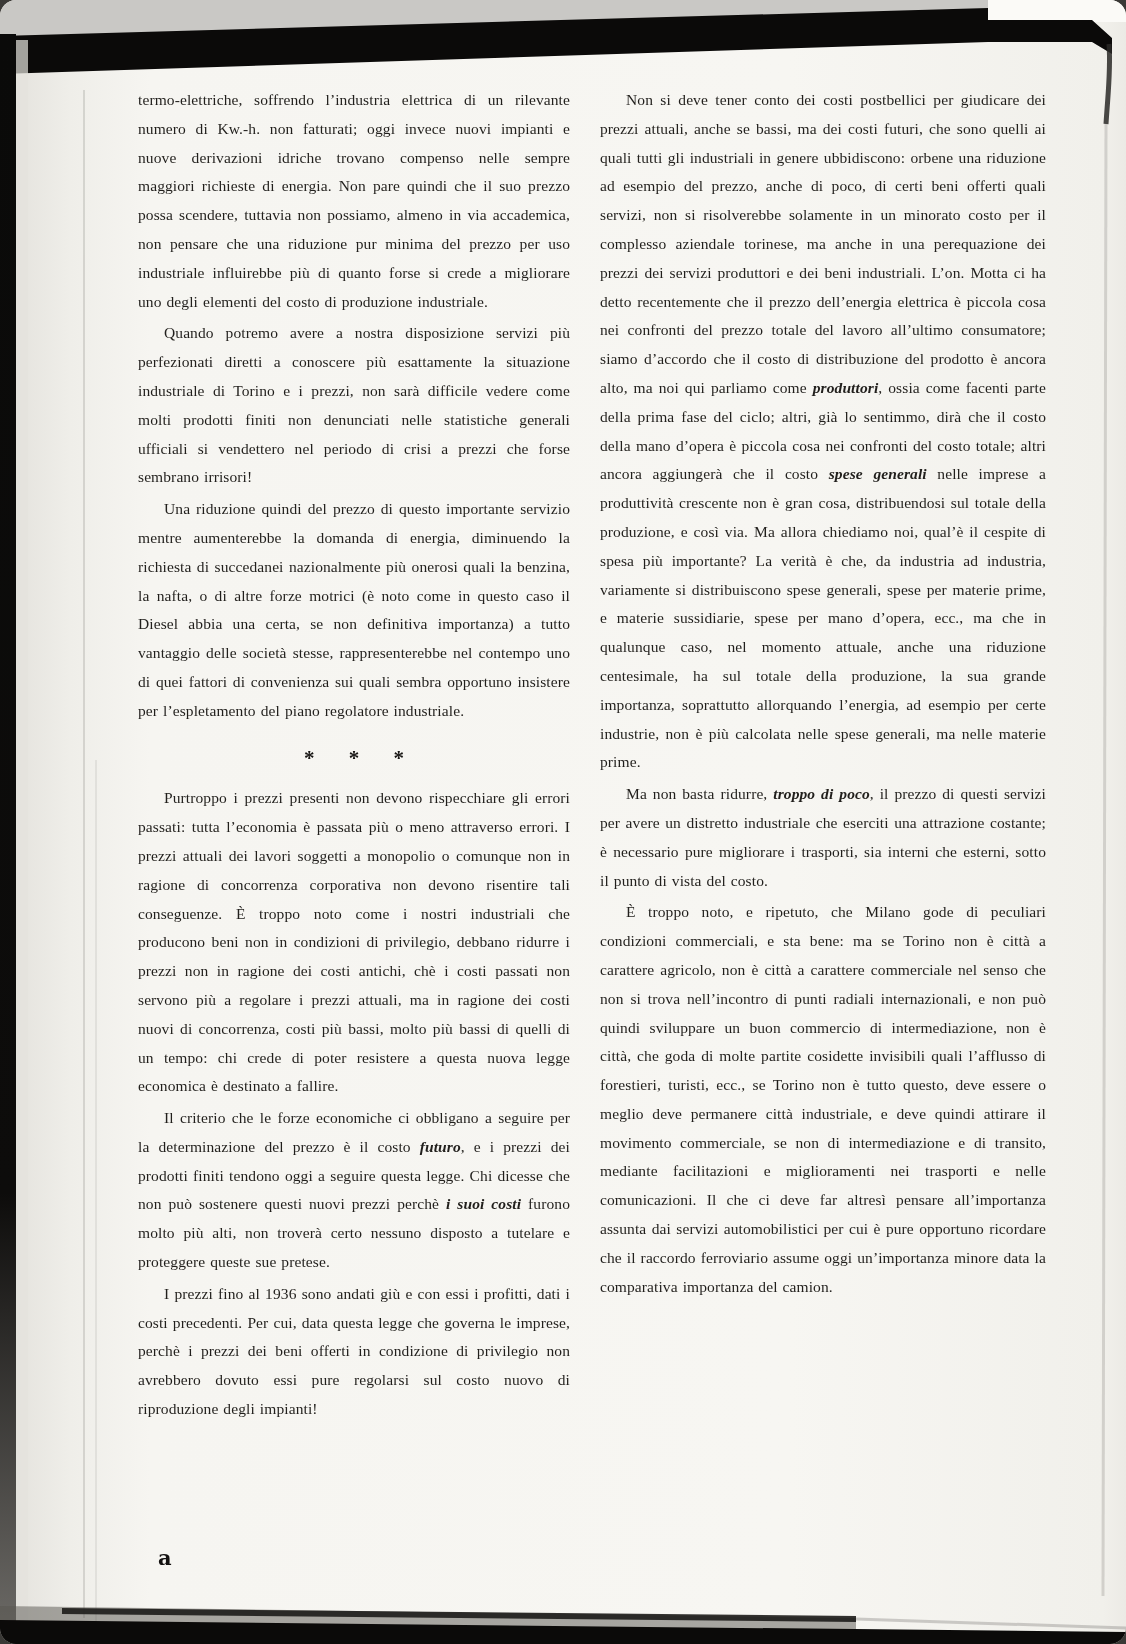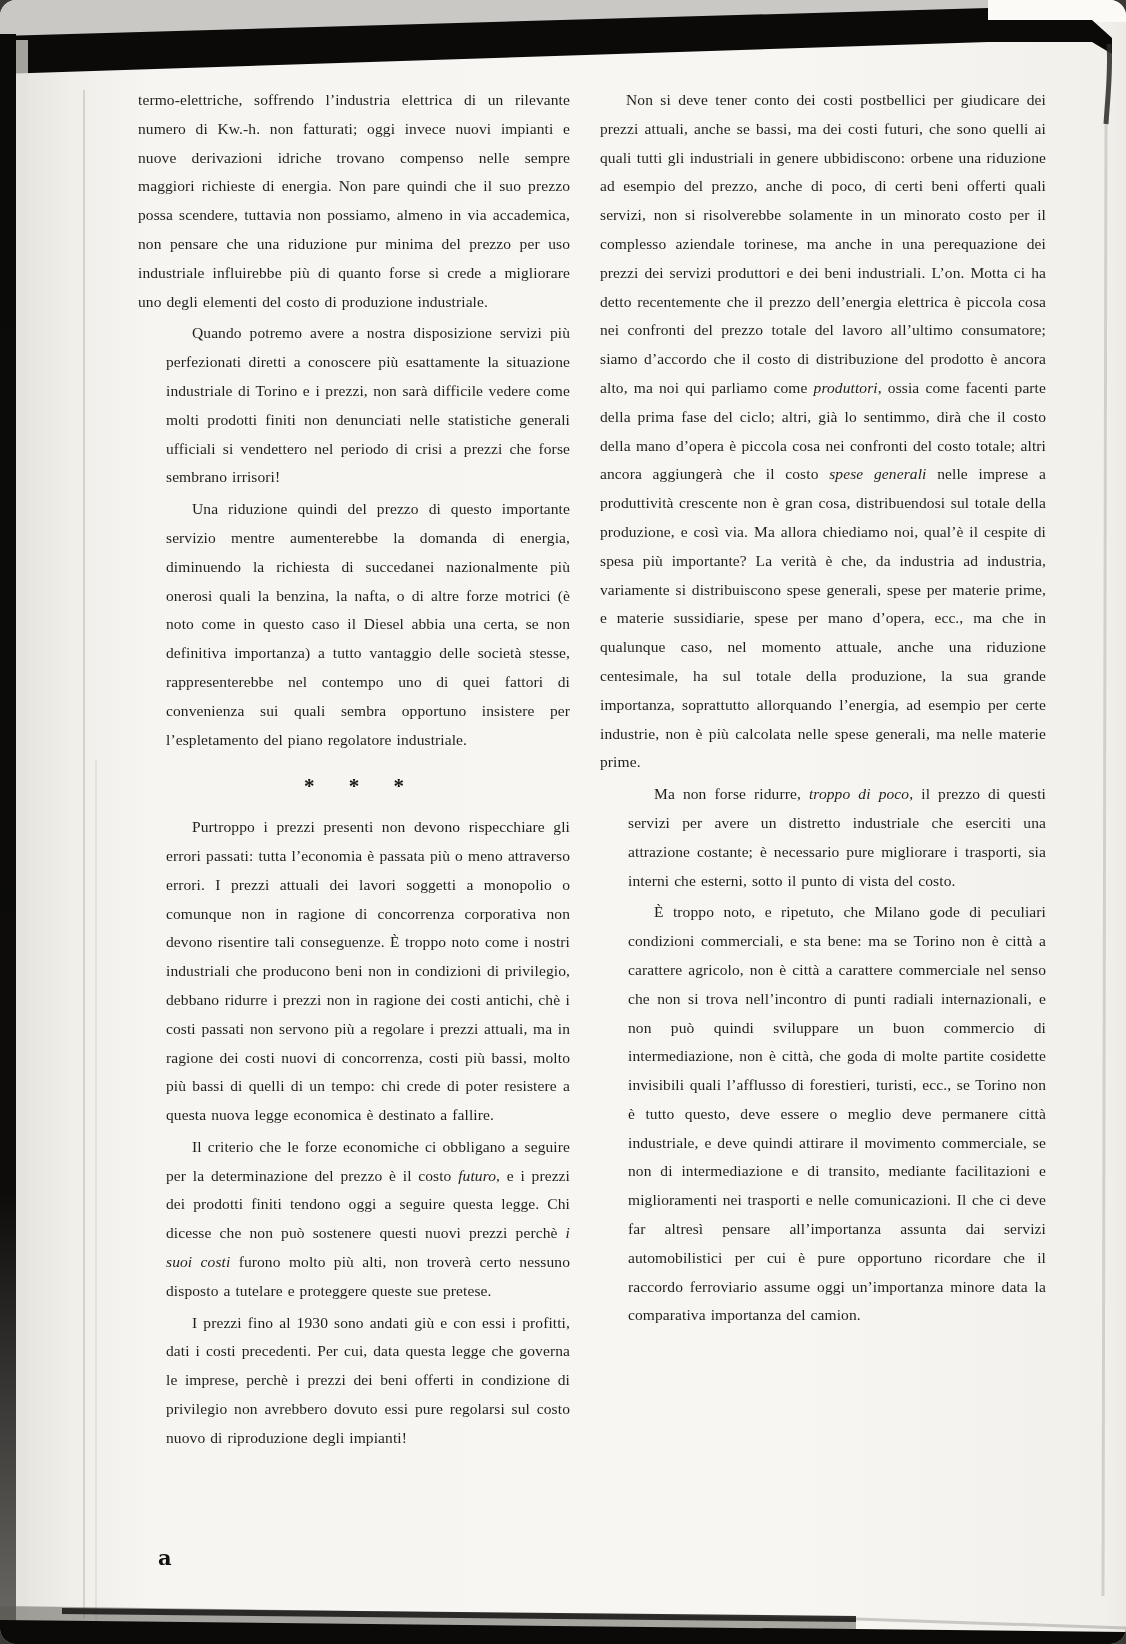--- a/index.html
+++ b/index.html
@@ -24,31 +24,31 @@
     font-size: 15.5px;
     line-height: 28.8px;
     text-align: justify;
     letter-spacing: 0.1px;
     word-spacing: 1px;
   }
   .col-left  { left: 138px; top: 86px; width: 432px; }
   .col-right { left: 600px; top: 86px; width: 446px; }
   .col p { margin: 0; }
   .col p.indent { text-indent: 26px; }
-  .col p + p { margin-top: 3px; margin-left: 28px; }
+  .col p + p { margin-top: 3px; }
   .col p.sep {
     text-align: center;
     font-weight: bold;
     font-size: 21px;
     letter-spacing: 14px;
     text-indent: 14px;
     margin: 18px 0 12px 0;
     color: #171513;
   }
-  .it { font-style: italic; }
+  .it { font-style: italic; font-weight: bold; }
   .sig {
     position: absolute;
     left: 158px;
     top: 1545px;
     font-weight: bold;
     font-size: 21px;
     color: #131110;
     font-family: "DejaVu Serif", serif;
   }
 </style>
@@ -87,23 +87,23 @@
     <polygon points="0,1620 1126,1632 1126,1644 0,1644" fill="#0b0a09"></polygon>
   </svg>
 
   <div class="col col-left" lang="it">
       <p><span>termo-elettriche, soffrendo l’industria elettrica di un rilevante numero di Kw.-h. non fatturati; oggi invece nuovi impianti e nuove derivazioni idriche trovano compenso nelle sempre maggiori richieste di energia. Non pare quindi che il suo prezzo possa scendere, tuttavia non possiamo, almeno in via accademica, non pensare che una riduzione pur minima del prezzo per uso industriale influirebbe più di quanto forse si crede a migliorare uno degli elementi del costo di produzione industriale.</span></p>
       <p class="indent"><span>Quando potremo avere a nostra disposizione servizi più perfezionati diretti a conoscere più esattamente la situazione industriale di Torino e i prezzi, non sarà difficile vedere come molti prodotti finiti non denunciati nelle statistiche generali ufficiali si vendettero nel periodo di crisi a prezzi che forse sembrano irrisori!</span></p>
       <p class="indent"><span>Una riduzione quindi del prezzo di questo importante servizio mentre aumenterebbe la domanda di energia, diminuendo la richiesta di succedanei nazionalmente più onerosi quali la benzina, la nafta, o di altre forze motrici (è noto come in questo caso il Diesel abbia una certa, se non definitiva importanza) a tutto vantaggio delle società stesse, rappresenterebbe nel contempo uno di quei fattori di convenienza sui quali sembra opportuno insistere per l’espletamento del piano regolatore industriale.</span></p>
       <p class="sep">* * *</p>
       <p class="indent"><span>Purtroppo i prezzi presenti non devono rispecchiare gli errori passati: tutta l’economia è passata più o meno attraverso errori. I prezzi attuali dei lavori soggetti a monopolio o comunque non in ragione di concorrenza corporativa non devono risentire tali conseguenze. È troppo noto come i nostri industriali che producono beni non in condizioni di privilegio, debbano ridurre i prezzi non in ragione dei costi antichi, chè i costi passati non servono più a regolare i prezzi attuali, ma in ragione dei costi nuovi di concorrenza, costi più bassi, molto più bassi di quelli di un tempo: chi crede di poter resistere a questa nuova legge economica è destinato a fallire.</span></p>
       <p class="indent"><span>Il criterio che le forze economiche ci obbligano a seguire per la determinazione del prezzo è il costo </span><span class="it">futuro</span><span>, e i prezzi dei prodotti finiti tendono oggi a seguire questa legge. Chi dicesse che non può sostenere questi nuovi prezzi perchè </span><span class="it">i suoi costi</span><span> furono molto più alti, non troverà certo nessuno disposto a tutelare e proteggere queste sue pretese.</span></p>
-      <p class="indent"><span>I prezzi fino al 1930 sono andati giù e con essi i profitti, dati i costi precedenti. Per cui, data questa legge che governa le imprese, perchè i prezzi dei beni offerti in condizione di privilegio non avrebbero dovuto essi pure regolarsi sul costo nuovo di riproduzione degli impianti!</span></p>
+      <p class="indent"><span>I prezzi fino al 1936 sono andati giù e con essi i profitti, dati i costi precedenti. Per cui, data questa legge che governa le imprese, perchè i prezzi dei beni offerti in condizione di privilegio non avrebbero dovuto essi pure regolarsi sul costo nuovo di riproduzione degli impianti!</span></p>
     </div>
   <div class="col col-right" lang="it">
       <p class="indent"><span>Non si deve tener conto dei costi postbellici per giudicare dei prezzi attuali, anche se bassi, ma dei costi futuri, che sono quelli ai quali tutti gli industriali in genere ubbidiscono: orbene una riduzione ad esempio del prezzo, anche di poco, di certi beni offerti quali servizi, non si risolverebbe solamente in un minorato costo per il complesso aziendale torinese, ma anche in una perequazione dei prezzi dei servizi produttori e dei beni industriali. L’on. Motta ci ha detto recentemente che il prezzo dell’energia elettrica è piccola cosa nei confronti del prezzo totale del lavoro all’ultimo consumatore; siamo d’accordo che il costo di distribuzione del prodotto è ancora alto, ma noi qui parliamo come </span><span class="it">produttori</span><span>, ossia come facenti parte della prima fase del ciclo; altri, già lo sentimmo, dirà che il costo della mano d’opera è piccola cosa nei confronti del costo totale; altri ancora aggiungerà che il costo </span><span class="it">spese generali</span><span> nelle imprese a produttività crescente non è gran cosa, distribuendosi sul totale della produzione, e così via. Ma allora chiediamo noi, qual’è il cespite di spesa più importante? La verità è che, da industria ad industria, variamente si distribuiscono spese generali, spese per materie prime, e materie sussidiarie, spese per mano d’opera, ecc., ma che in qualunque caso, nel momento attuale, anche una riduzione centesimale, ha sul totale della produzione, la sua grande importanza, soprattutto allorquando l’energia, ad esempio per certe industrie, non è più calcolata nelle spese generali, ma nelle materie prime.</span></p>
-      <p class="indent"><span>Ma non forse ridurre, </span><span class="it">troppo di poco</span><span>, il prezzo di questi servizi per avere un distretto industriale che eserciti una attrazione costante; è necessario pure migliorare i trasporti, sia interni che esterni, sotto il punto di vista del costo.</span></p>
+      <p class="indent"><span>Ma non basta ridurre, </span><span class="it">troppo di poco</span><span>, il prezzo di questi servizi per avere un distretto industriale che eserciti una attrazione costante; è necessario pure migliorare i trasporti, sia interni che esterni, sotto il punto di vista del costo.</span></p>
       <p class="indent"><span>È troppo noto, e ripetuto, che Milano gode di peculiari condizioni commerciali, e sta bene: ma se Torino non è città a carattere agricolo, non è città a carattere commerciale nel senso che non si trova nell’incontro di punti radiali internazionali, e non può quindi sviluppare un buon commercio di intermediazione, non è città, che goda di molte partite cosidette invisibili quali l’afflusso di forestieri, turisti, ecc., se Torino non è tutto questo, deve essere o meglio deve permanere città industriale, e deve quindi attirare il movimento commerciale, se non di intermediazione e di transito, mediante facilitazioni e miglioramenti nei trasporti e nelle comunicazioni. Il che ci deve far altresì pensare all’importanza assunta dai servizi automobilistici per cui è pure opportuno ricordare che il raccordo ferroviario assume oggi un’importanza minore data la comparativa importanza del camion.</span></p>
     </div>
 
   <div class="sig">a</div>
 
 </div>
 
 </body></html>

